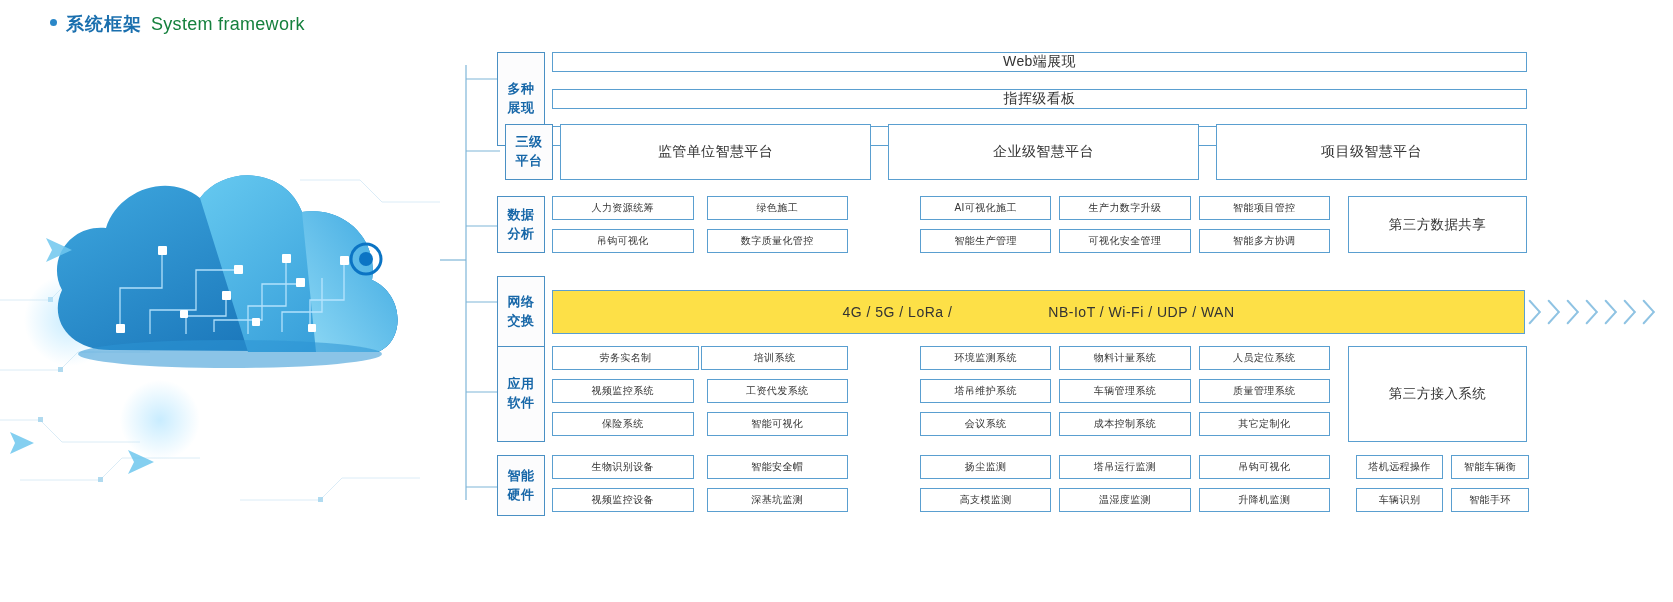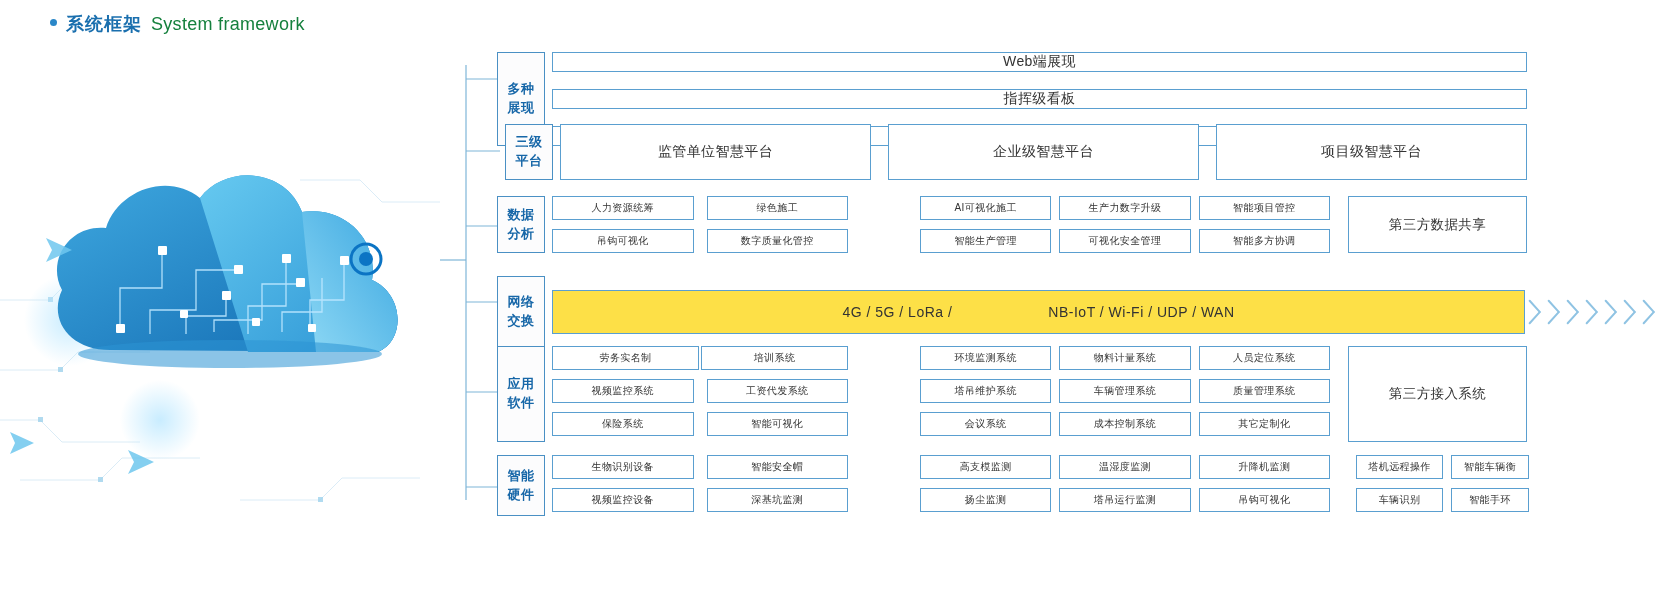--- a/index.html
+++ b/index.html
@@ -377,29 +377,29 @@
           <div class="box small" style="flex:1;">生物识别设备</div>
           <div class="box small" style="flex:1;">智能安全帽</div>
         </div>
         <div class="grp-row" style="gap:13px;">
           <div class="box small" style="flex:1;">视频监控设备</div>
           <div class="box small" style="flex:1;">深基坑监测</div>
         </div>
       </div>
       <div class="grp" style="gap:9px; flex:0 0 410px; margin-left:62px;">
         <div class="grp-row" style="gap:8px;">
+          <div class="box small" style="flex:1;">扬尘监测</div>
+          <div class="box small" style="flex:1;">塔吊运行监测</div>
+          <div class="box small" style="flex:1;">吊钩可视化</div>
+        </div>
+        <div class="grp-row" style="gap:8px;">
           <div class="box small" style="flex:1;">高支模监测</div>
           <div class="box small" style="flex:1;">温湿度监测</div>
           <div class="box small" style="flex:1;">升降机监测</div>
         </div>
-        <div class="grp-row" style="gap:8px;">
-          <div class="box small" style="flex:1;">扬尘监测</div>
-          <div class="box small" style="flex:1;">塔吊运行监测</div>
-          <div class="box small" style="flex:1;">吊钩可视化</div>
-        </div>
       </div>
       <div class="grp" style="gap:9px; flex:1; margin-left:16px;">
         <div class="grp-row" style="gap:8px;">
           <div class="box small" style="flex:1.12;">塔机远程操作</div>
           <div class="box small" style="flex:1;">智能车辆衡</div>
         </div>
         <div class="grp-row" style="gap:8px;">
           <div class="box small" style="flex:1.12;">车辆识别</div>
           <div class="box small" style="flex:1;">智能手环</div>
         </div>

